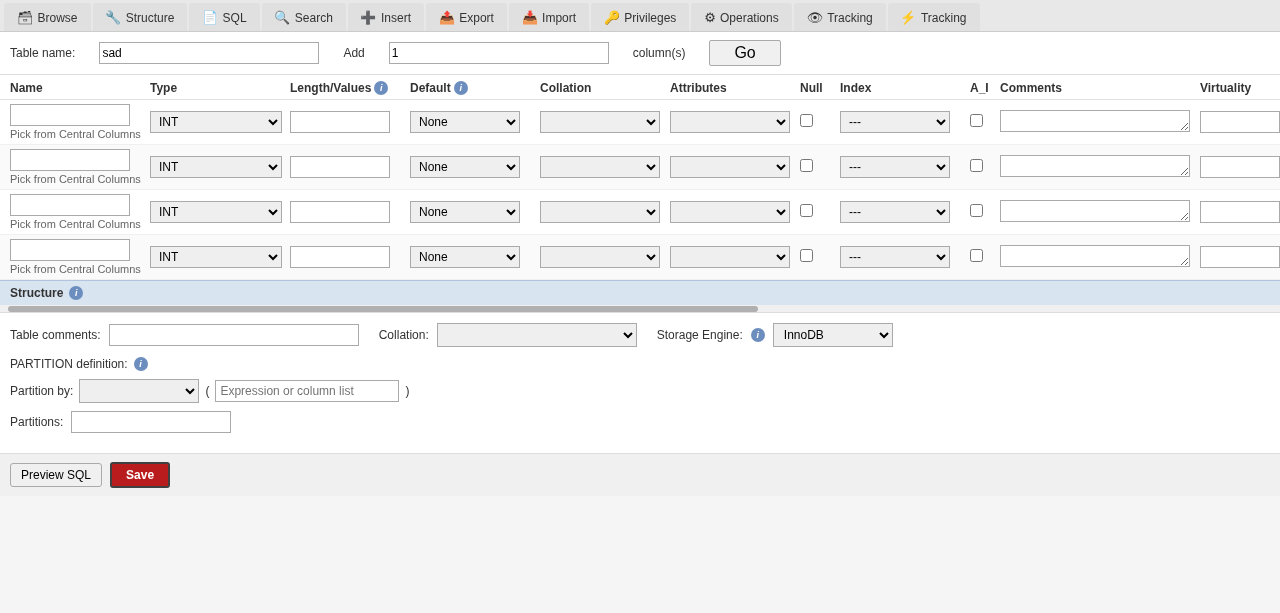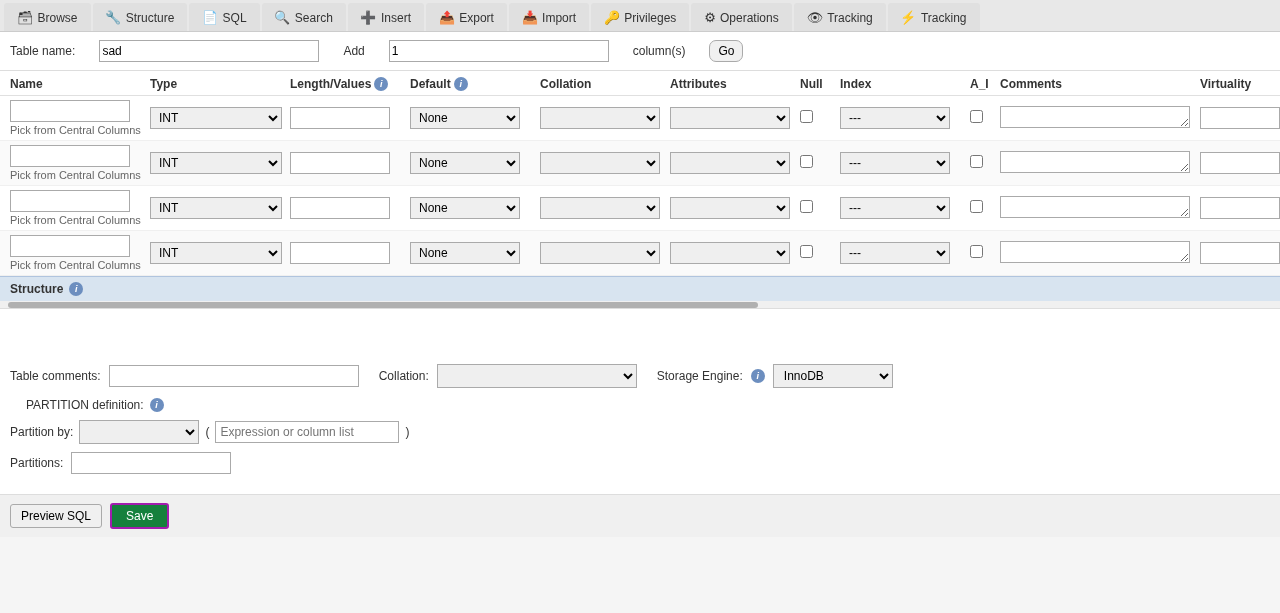--- a/index.html
+++ b/index.html
@@ -42,24 +42,24 @@
     .table-name-bar label { font-size: 12px; font-weight: normal; }
     .table-name-bar input[type="text"] {
       border: 1px solid #aaa;
       padding: 3px 2px;
       font-size: 12px;
       width: 220px;
     }
     .table-name-bar .go-btn {
       background: #f0f0f0;
       border: 1px solid #aaa;
-      padding: 3px 8px;
+      padding: 3px 24px;
       cursor: pointer;
-      font-size: 12px;
-      border-radius: 7px;
+      font-size: 16px;
+      border-radius: 2px;
     }
     .add-input {
       border: 1px solid #aaa;
       padding: 3px 6px;
       font-size: 12px;
       width: 50px;
     }
 
     
     .col-headers {
@@ -199,42 +199,40 @@
     .form-row {
       display: flex;
       align-items: center;
       gap: 20px;
       margin-bottom: 10px;
     }
     .form-group {
       display: flex;
       align-items: center;
       gap: 8px;
-      margin-top: 45px;
     }
     .form-group label { font-size: 12px; }
     .form-group input[type="text"] {
       border: 1px solid #aaa;
       padding: 3px 6px;
       font-size: 12px;
     }
     .form-group select {
       border: 1px solid #aaa;
       padding: 3px 6px;
       font-size: 12px;
     }
 
     .partition-section { margin-top: 10px; }
     .partition-title {
       display: flex;
       align-items: center;
       gap: 6px;
       font-size: 12px;
       margin-bottom: 8px;
-      margin-left: 16px;
     }
     .partition-row {
       display: flex;
       align-items: center;
       gap: 6px;
       margin-bottom: 8px;
       font-size: 12px;
     }
     .partition-row select {
       border: 1px solid #aaa;
@@ -274,28 +272,28 @@
     }
     .preview-sql-btn {
       background: #f0f0f0;
       border: 1px solid #aaa;
       padding: 4px 10px;
       cursor: pointer;
       font-size: 12px;
       border-radius: 3px;
     }
     .save-btn {
-      background: #15803d;
-      border: 2px solid #a21caf;
+      background: #b91c1c;
+      border: 2px solid #404040;
       padding: 4px 14px;
       cursor: pointer;
       font-size: 12px;
       color: white;
       border-radius: 3px;
-      font-weight: normal;
+      font-weight: bold;
     }
 
     .col-name-cell { display: flex; flex-direction: column; }
 
     .virtuality-input {
       border: 1px solid #aaa;
       padding: 3px 5px;
       font-size: 12px;
       width: 80px;
     }

